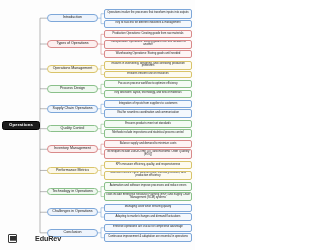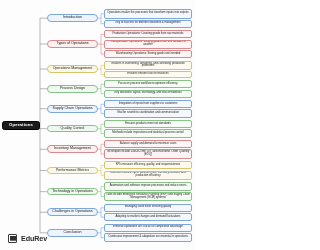--- a/index.html
+++ b/index.html
@@ -52,21 +52,21 @@
 
   .branch.c-blue   { background: #eef4fc; }
   .branch.c-red    { background: #fcefef; }
   .branch.c-yellow { background: #fcf8e8; }
   .branch.c-green  { background: #eff8ef; }
 
   
   #logo {
     position: absolute;
     left: 8px; bottom: 7px;
-    display: flex; align-items: center; gap: 4px;
+    display: flex; align-items: center; gap: 18px;
   }
   #logo-mark {
     width: 9px; height: 9px;
     border: 0.8px solid #3a3a3a;
     border-radius: 1px;
     background: #ffffff;
     position: relative;
   }
   #logo-mark::before {
     content: "";

